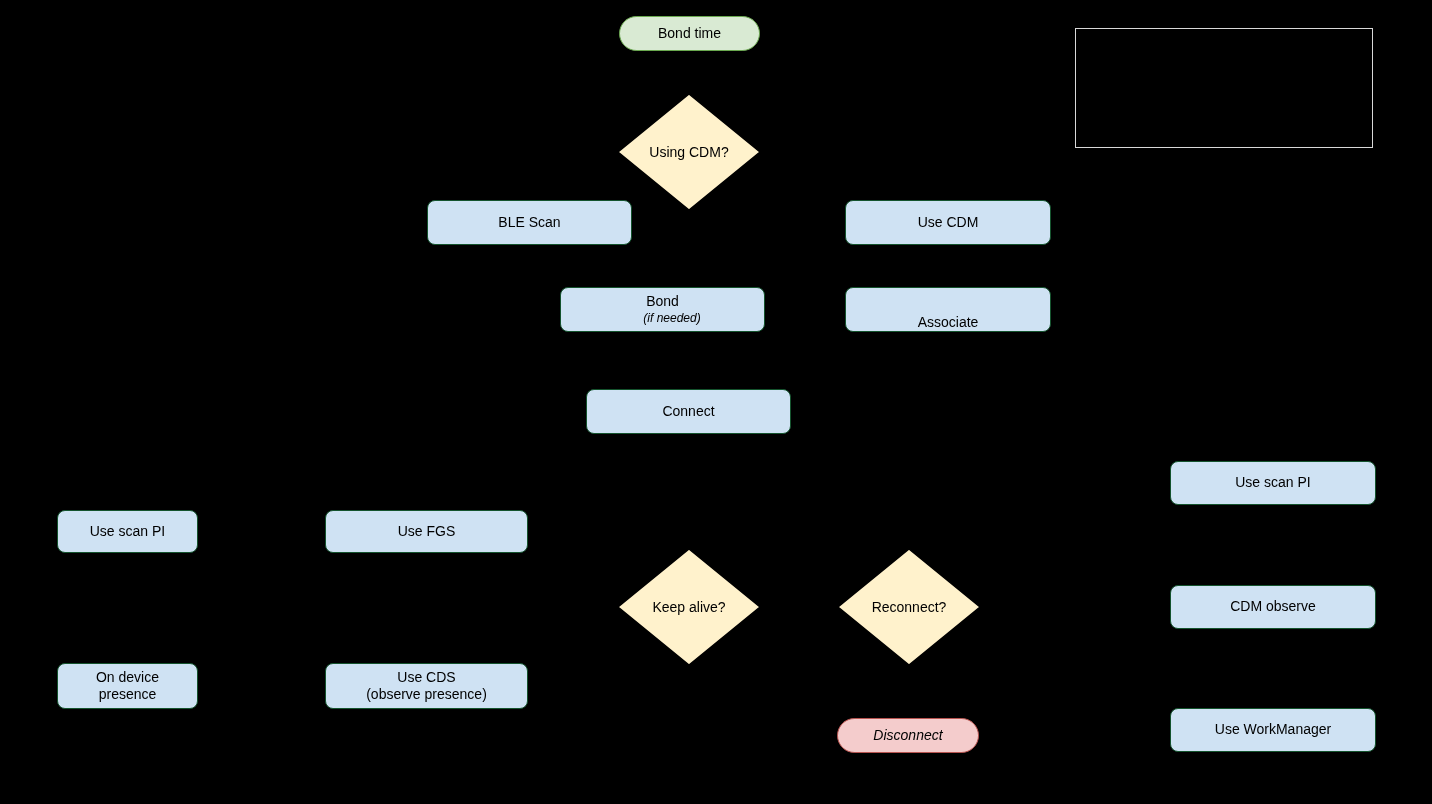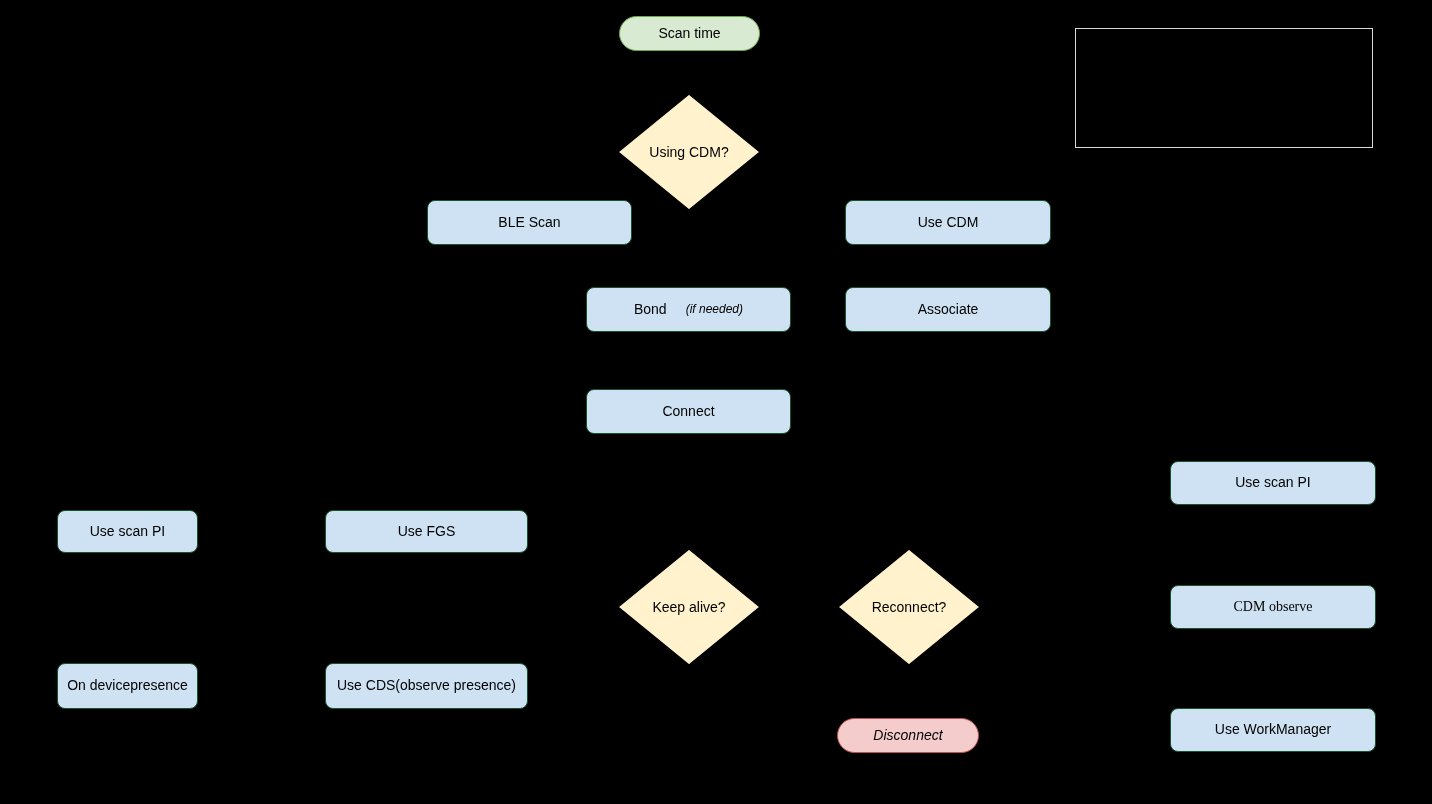--- a/index.html
+++ b/index.html
@@ -33,21 +33,21 @@
     background: #d9ead3;
     border: 1px solid #6aa84f;
     border-radius: 18px;
   }
   .pill-end {
     background: #f4cccc;
     border: 1px solid #b85450;
     border-radius: 18px;
     font-style: italic;
   }
-  .two-line { }
+  .two-line { flex-direction: column; }
   .note {
     font-style: italic;
     font-size: 12px;
     margin-left: 19px;
   }
   .legend {
     position: absolute;
     border: 1px solid #d9d9d9;
     background: transparent;
   }
@@ -58,44 +58,44 @@
     font-size: 14px;
     font-family: "Liberation Sans", sans-serif;
   }
 </style>
 </head>
 <body>
 
 <div class="stage">
 
   <div class="node pill-start" style="left:619px; top:16px; width:141px; height:35px;">
-    <span>Scan time</span>
+    <span>Bond time</span>
   </div>
 
   <svg class="diamond" style="left:616px; top:92px;" width="146" height="120">
     <polygon points="73,2 144,60 73,118 2,60"></polygon>
     <text x="73" y="60" text-anchor="middle" dominant-baseline="central">Using CDM?</text>
   </svg>
 
   <div class="legend" style="left:1075px; top:28px; width:298px; height:120px;"></div>
 
   <div class="node process" style="left:427px; top:200px; width:205px; height:45px;">
     <span>BLE Scan</span>
   </div>
 
   <div class="node process" style="left:845px; top:200px; width:206px; height:45px;">
     <span>Use CDM</span>
   </div>
 
-  <div class="node process" style="left:586px; top:287px; width:205px; height:45px;">
+  <div class="node process" style="left:560px; top:287px; width:205px; height:45px;flex-direction:column;">
     <span>Bond</span>
     <span class="note">(if needed)</span>
   </div>
 
-  <div class="node process" style="left:845px; top:287px; width:206px; height:45px;">
+  <div class="node process" style="left:845px; top:287px; width:206px; height:45px;align-items:flex-end;">
     <span>Associate</span>
   </div>
 
   <div class="node process" style="left:586px; top:389px; width:205px; height:45px;">
     <span>Connect</span>
   </div>
 
   <div class="node process" style="left:1170px; top:461px; width:206px; height:44px;">
     <span>Use scan PI</span>
   </div>
@@ -111,21 +111,21 @@
   <svg class="diamond" style="left:616px; top:547px;" width="146" height="120">
     <polygon points="73,2 144,60 73,118 2,60"></polygon>
     <text x="73" y="60" text-anchor="middle" dominant-baseline="central">Keep alive?</text>
   </svg>
 
   <svg class="diamond" style="left:836px; top:547px;" width="146" height="120">
     <polygon points="73,2 144,60 73,118 2,60"></polygon>
     <text x="73" y="60" text-anchor="middle" dominant-baseline="central">Reconnect?</text>
   </svg>
 
-  <div class="node process" style="left:1170px; top:585px; width:206px; height:44px;font-family:Liberation Serif, serif;">
+  <div class="node process" style="left:1170px; top:585px; width:206px; height:44px;">
     <span>CDM observe</span>
   </div>
 
   <div class="node process two-line" style="left:57px; top:663px; width:141px; height:46px;">
     <span>On device</span>
     <span>presence</span>
   </div>
 
   <div class="node process two-line" style="left:325px; top:663px; width:203px; height:46px;">
     <span>Use CDS</span>

